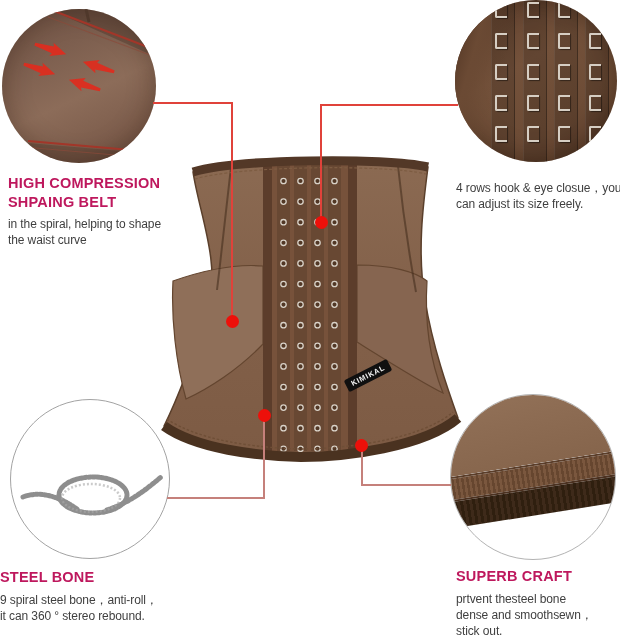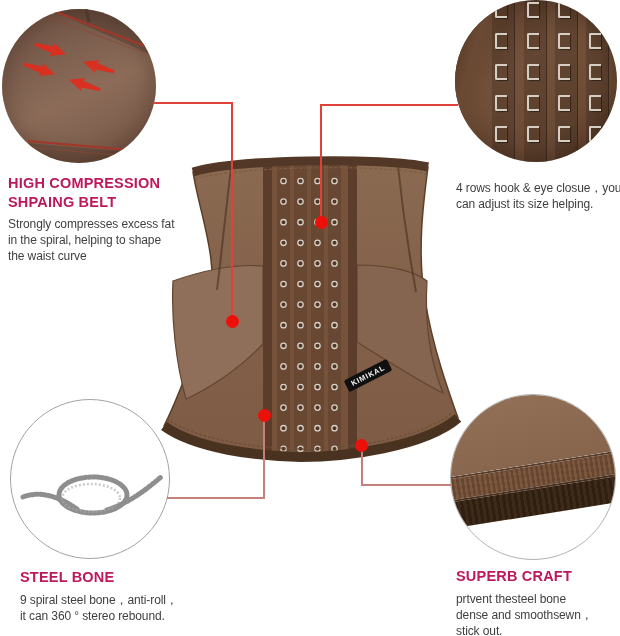--- a/index.html
+++ b/index.html
@@ -53,21 +53,21 @@
   
   .callout{position:absolute;z-index:8;}
   .callout .h{font-size:14.5px;font-weight:bold;color:#be185d;line-height:19px;
     letter-spacing:.2px;white-space:nowrap;}
   .callout .b{margin-top:5px;}
   .callout .b div{font-size:12px;color:#3f3f3f;line-height:16px;white-space:nowrap;
     letter-spacing:-.1px;}
   #callout-compression{left:8px;top:174px;}
   #callout-compression .b{margin-top:4px;}
   #callout-hookeye{left:456px;top:175px;}
-  #callout-steelbone{left:20px;top:568px;}
+  #callout-steelbone{left:0;top:568px;}
   #callout-craft{left:456px;top:567px;}
 </style>
 </head>
 <body>
 
 <div id="stage">
 
   <div class="inset" id="inset-tl">
     <svg width="154" height="154">
       <polygon points="52,0 154,0 154,48 56,4" fill="rgba(40,24,14,.25)"></polygon>
@@ -242,30 +242,29 @@
 
   <div class="cdot" style="left:226px;top:315px"></div>
   <div class="cdot" style="left:315px;top:216px"></div>
   <div class="cdot" style="left:258px;top:409px"></div>
   <div class="cdot" style="left:355px;top:439px"></div>
 
   <div class="callout" id="callout-compression">
     <div class="h">HIGH COMPRESSION</div>
     <div class="h">SHPAING BELT</div>
     <div class="b">
-      <div>Strongly compresses excess fat</div>
       <div>in the spiral, helping to shape</div>
       <div>the waist curve</div>
     </div>
   </div>
 
   <div class="callout" id="callout-hookeye">
     <div class="b">
       <div>4 rows hook &amp; eye closue，you</div>
-      <div>can adjust its size helping.</div>
+      <div>can adjust its size freely.</div>
     </div>
   </div>
 
   <div class="callout" id="callout-steelbone">
     <div class="h">STEEL BONE</div>
     <div class="b">
       <div>9 spiral steel bone，anti-roll，</div>
       <div>it can 360 ° stereo rebound.</div>
     </div>
   </div>

